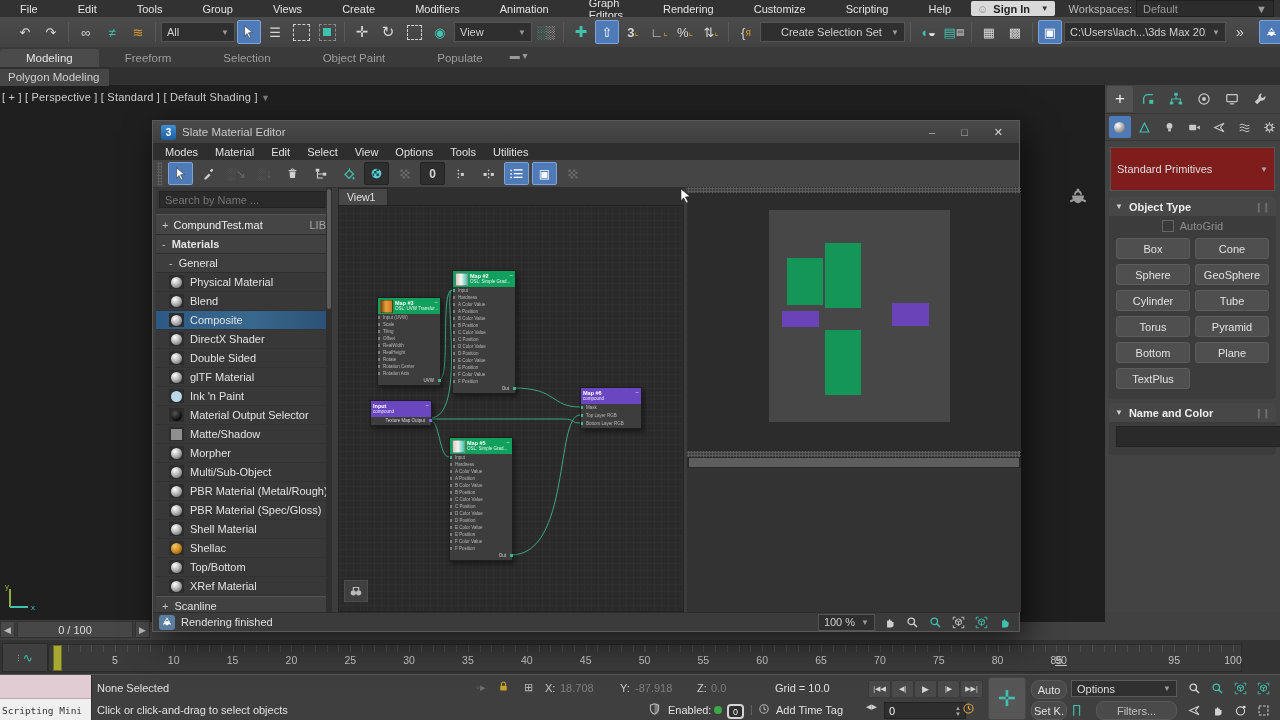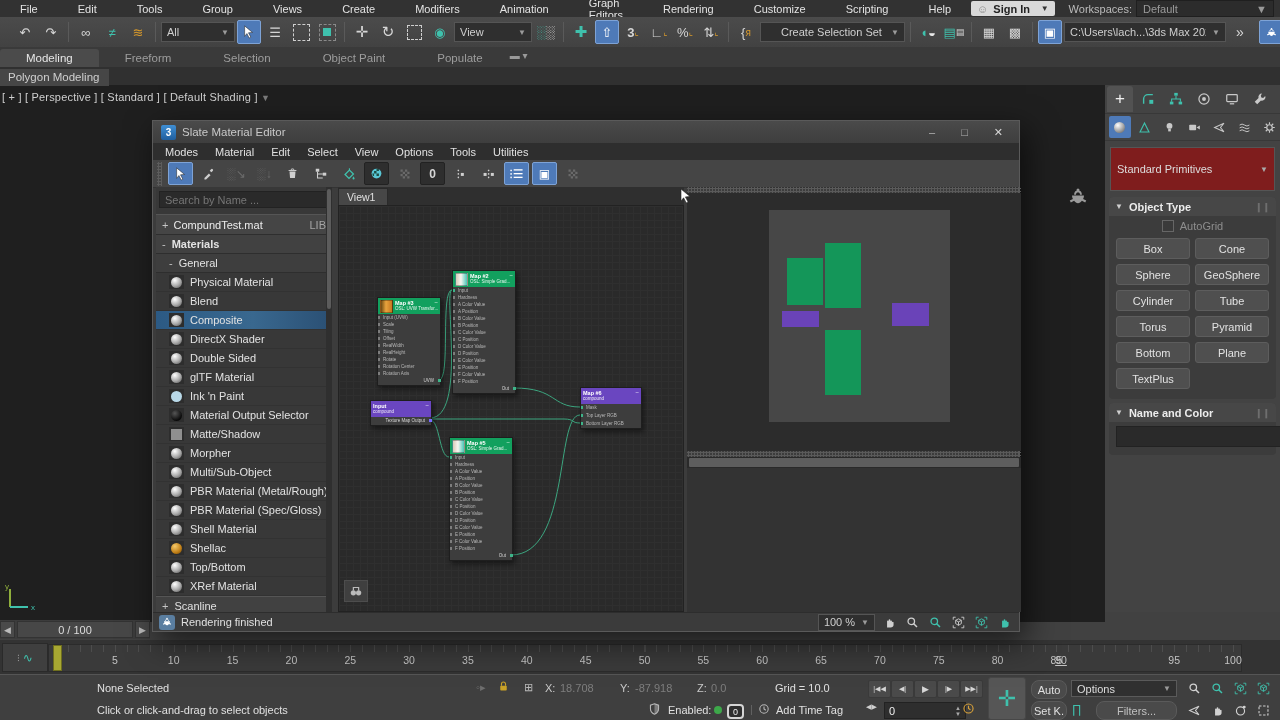--- a/index.html
+++ b/index.html
@@ -991,20 +991,26 @@
         <span class="rnum" style="left: 948.6px;">80</span>
         <span class="rnum" style="left: 1007.45px;">85</span>
         <span class="rnum" style="left: 1012px; text-decoration: underline;">90</span>
         <span class="rnum" style="left: 1125.15px;">95</span>
         <span class="rnum" style="left: 1184px;">100</span>
       </div>
   </div>
 </div>
 
 <div id="statusbar" class="abs">
+  <div id="mini">
+    <div class="pink"></div>
+    <div class="white">
+      <span>Scripting Mini</span>
+    </div>
+  </div>
   <span class="abs" style="left:97px;top:7px;color:#e0e0e0;">None Selected</span>
   <span class="abs" style="left:97px;top:29px;color:#e0e0e0;">Click or click-and-drag to select objects</span>
 
   <span class="abs st-ic" style="left:476px;top:6px;color:#6e6e6e;">◦▸</span>
   <span class="abs st-ic" style="left:497px;top:5px;color:#c9a227;">
       <svg class="i" width="13" height="13" viewBox="0 0 16 16">
         <use href="#g-lock"></use>
       </svg>
     </span>
   <span class="abs st-ic" style="left:524px;top:6px;">⊞</span>

